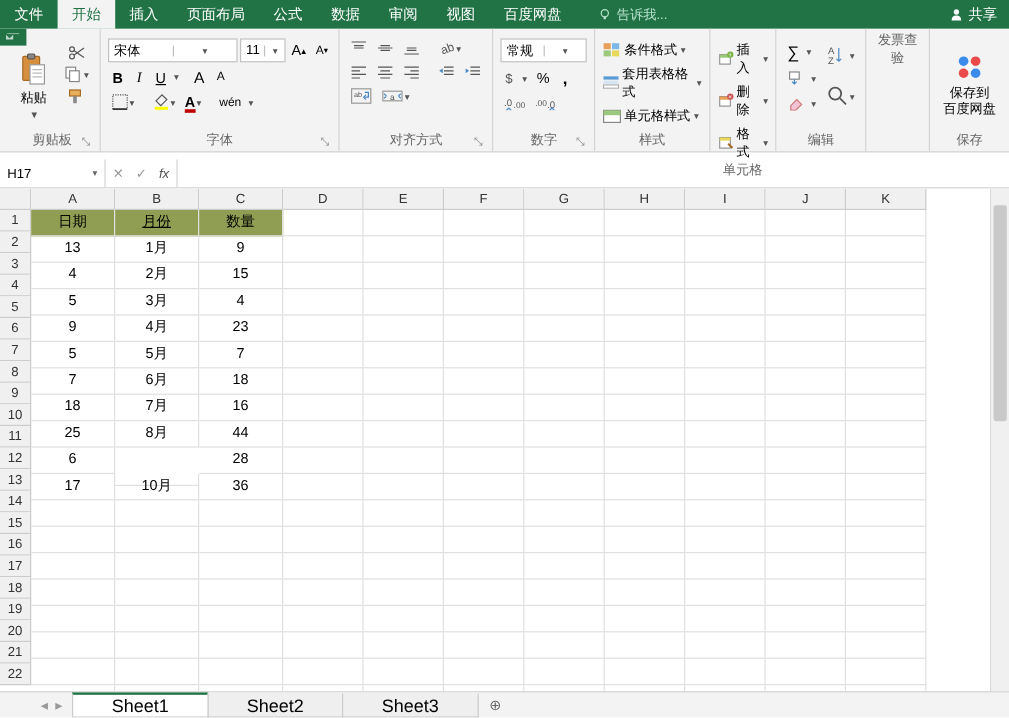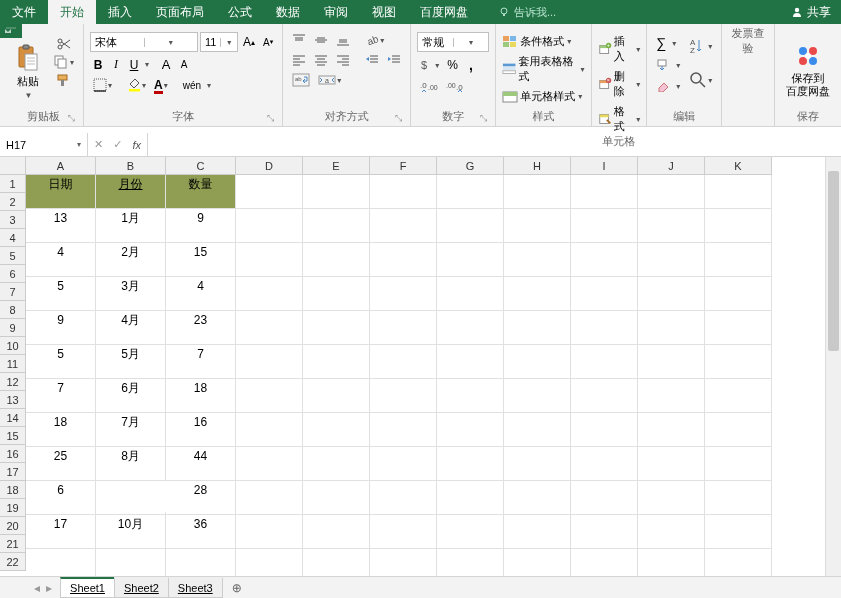--- a/index.html
+++ b/index.html
@@ -34,29 +34,29 @@
 .fx-btns .fx { font-style: italic; color: #555; }
 .formula-input { flex: 1; padding: 0 6px; display: flex; align-items: center; font-size: 11px; }
 
 .grid-area { position: relative; height: 419px; overflow: hidden; }
 .corner { position: absolute; left: 0; top: 0; width: 26px; height: 18px; background: #f0f0f0; border-right: 1px solid #ccc; border-bottom: 1px solid #ccc; }
 .col-headers { position: absolute; left: 26px; top: 0; right: 16px; height: 18px; display: flex; }
 .col-h { background: #f0f0f0; border-right: 1px solid #ccc; border-bottom: 1px solid #ccc; text-align: center; font-size: 11px; line-height: 18px; color: #333; }
 .row-headers { position: absolute; left: 0; top: 18px; width: 26px; bottom: 0; }
 .row-h { background: #f0f0f0; border-right: 1px solid #ccc; border-bottom: 1px solid #ccc; text-align: center; font-size: 11px; color: #333; height: 18px; line-height: 18px; }
 .cells { position: absolute; left: 26px; top: 18px; right: 16px; bottom: 0; }
-.row { display: flex; height: 34px; }
+.row { display: flex; height: 22px; }
 .cell { border-right: 1px solid #e0e0e0; border-bottom: 1px solid #e0e0e0; font-size: 12px; text-align: center; line-height: 18px; overflow: hidden; }
 .hdr-cell { background: #8f9e52; color: #000; font-weight: 400; }
 .vscroll { position: absolute; right: 0; top: 0; bottom: 0; width: 16px; background: #f0f0f0; border-left: 1px solid #ddd; }
 .vscroll .thumb { position: absolute; left: 2px; right: 2px; top: 14px; height: 180px; background: #c9c9c9; border-radius: 2px; }
 
 .sheet-tabs { height: 22px; border-top: 1px solid #d4d4d4; background: #f3f3f3; display: flex; align-items: stretch; padding-left: 26px; }
 .nav-arrows { display: flex; align-items: center; gap: 6px; padding: 0 8px; color: #999; }
-.stab { padding: 0 9px; border: 1px solid #ccc; border-top: 2px solid transparent; margin-right: -1px; display: flex; align-items: center; font-size: 11px; background: #efefef; cursor: pointer; text-decoration: underline; }
+.stab { padding: 0 32px; border: 1px solid #ccc; border-top: 2px solid transparent; margin-right: -1px; display: flex; align-items: center; font-size: 15px; background: #efefef; cursor: pointer; }
 .stab.active { background: #fff; border-top-color: #217346; }
 .add-sheet { padding: 0 10px; display: flex; align-items: center; color: #666; cursor: pointer; }
 
 .sep { width: 1px; background: #d4d4d4; margin: 4px 2px; }
 </style>
 </head>
 <body>
 
 <div class="title-tabs">
   <div class="tab">文件</div>

